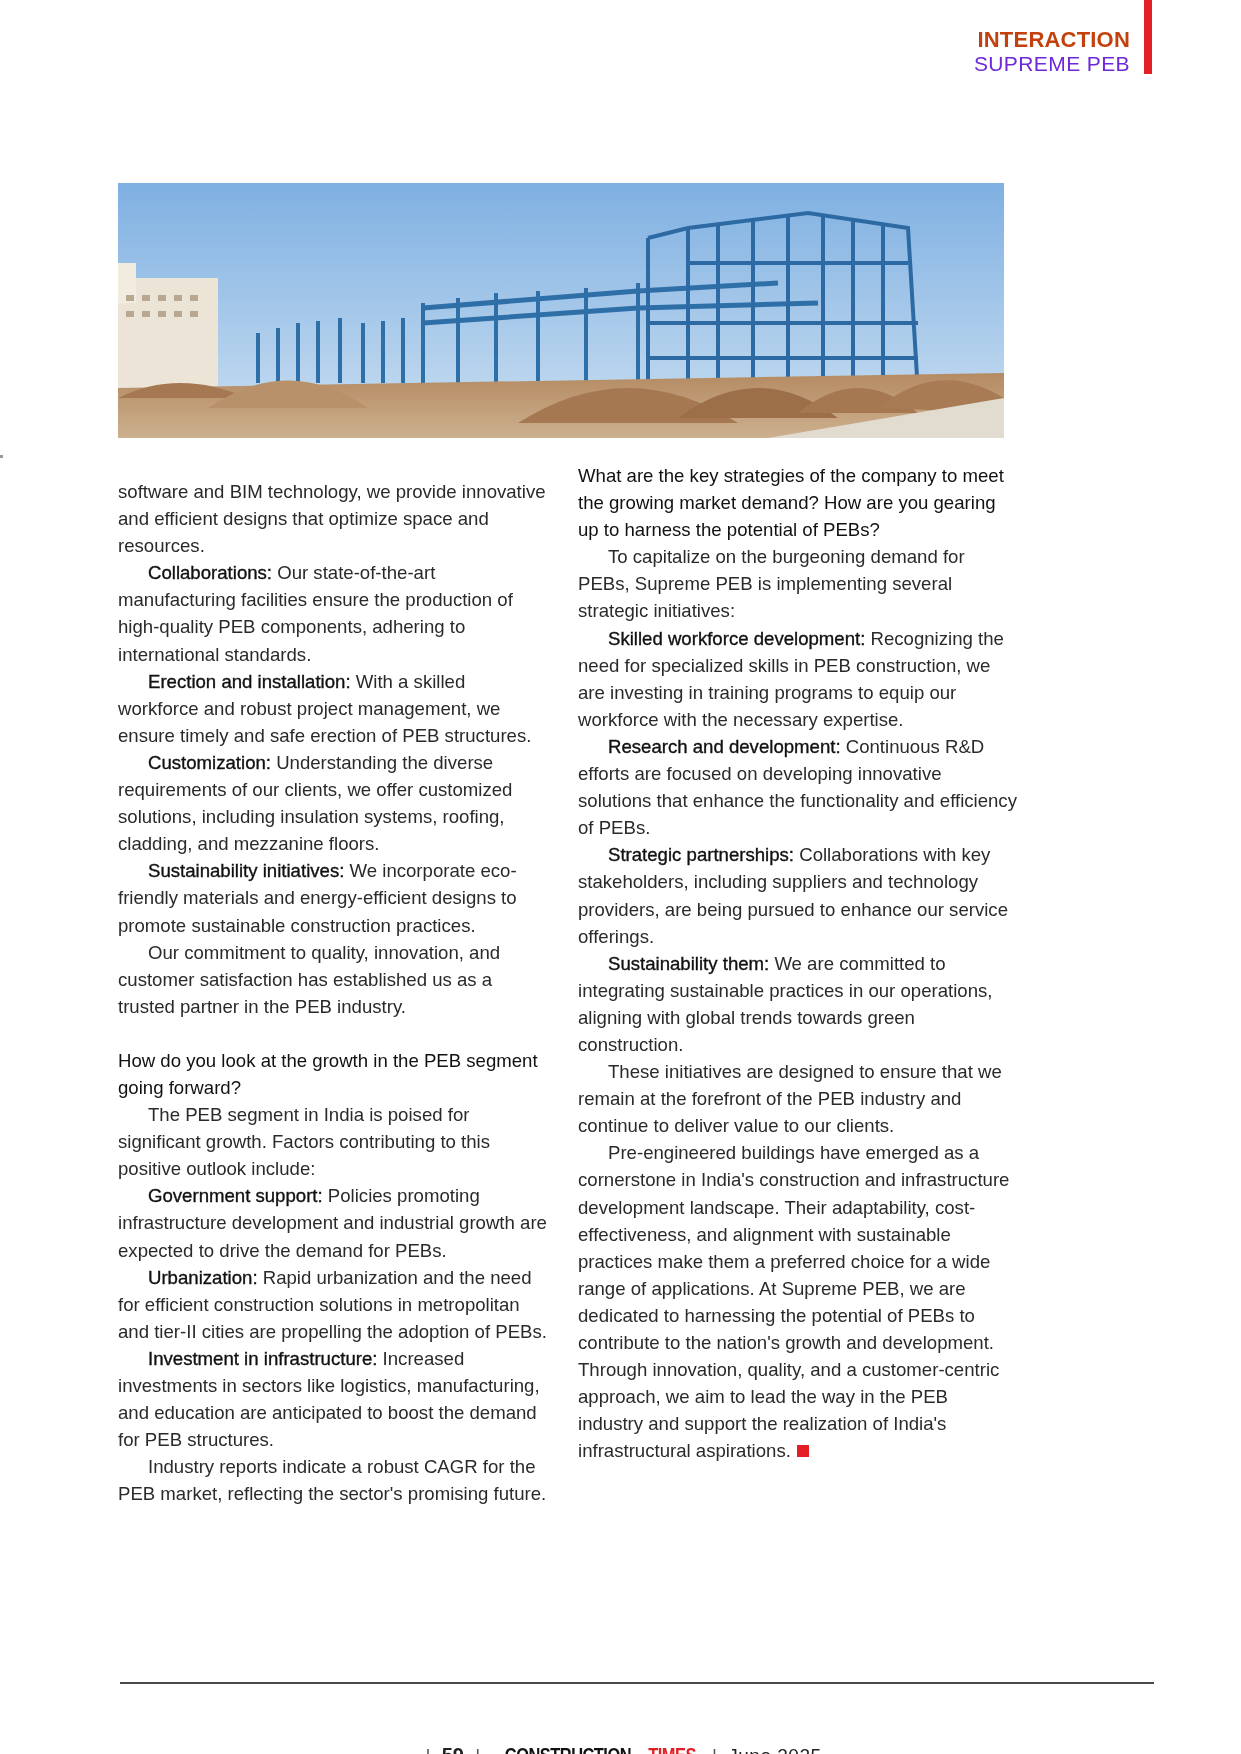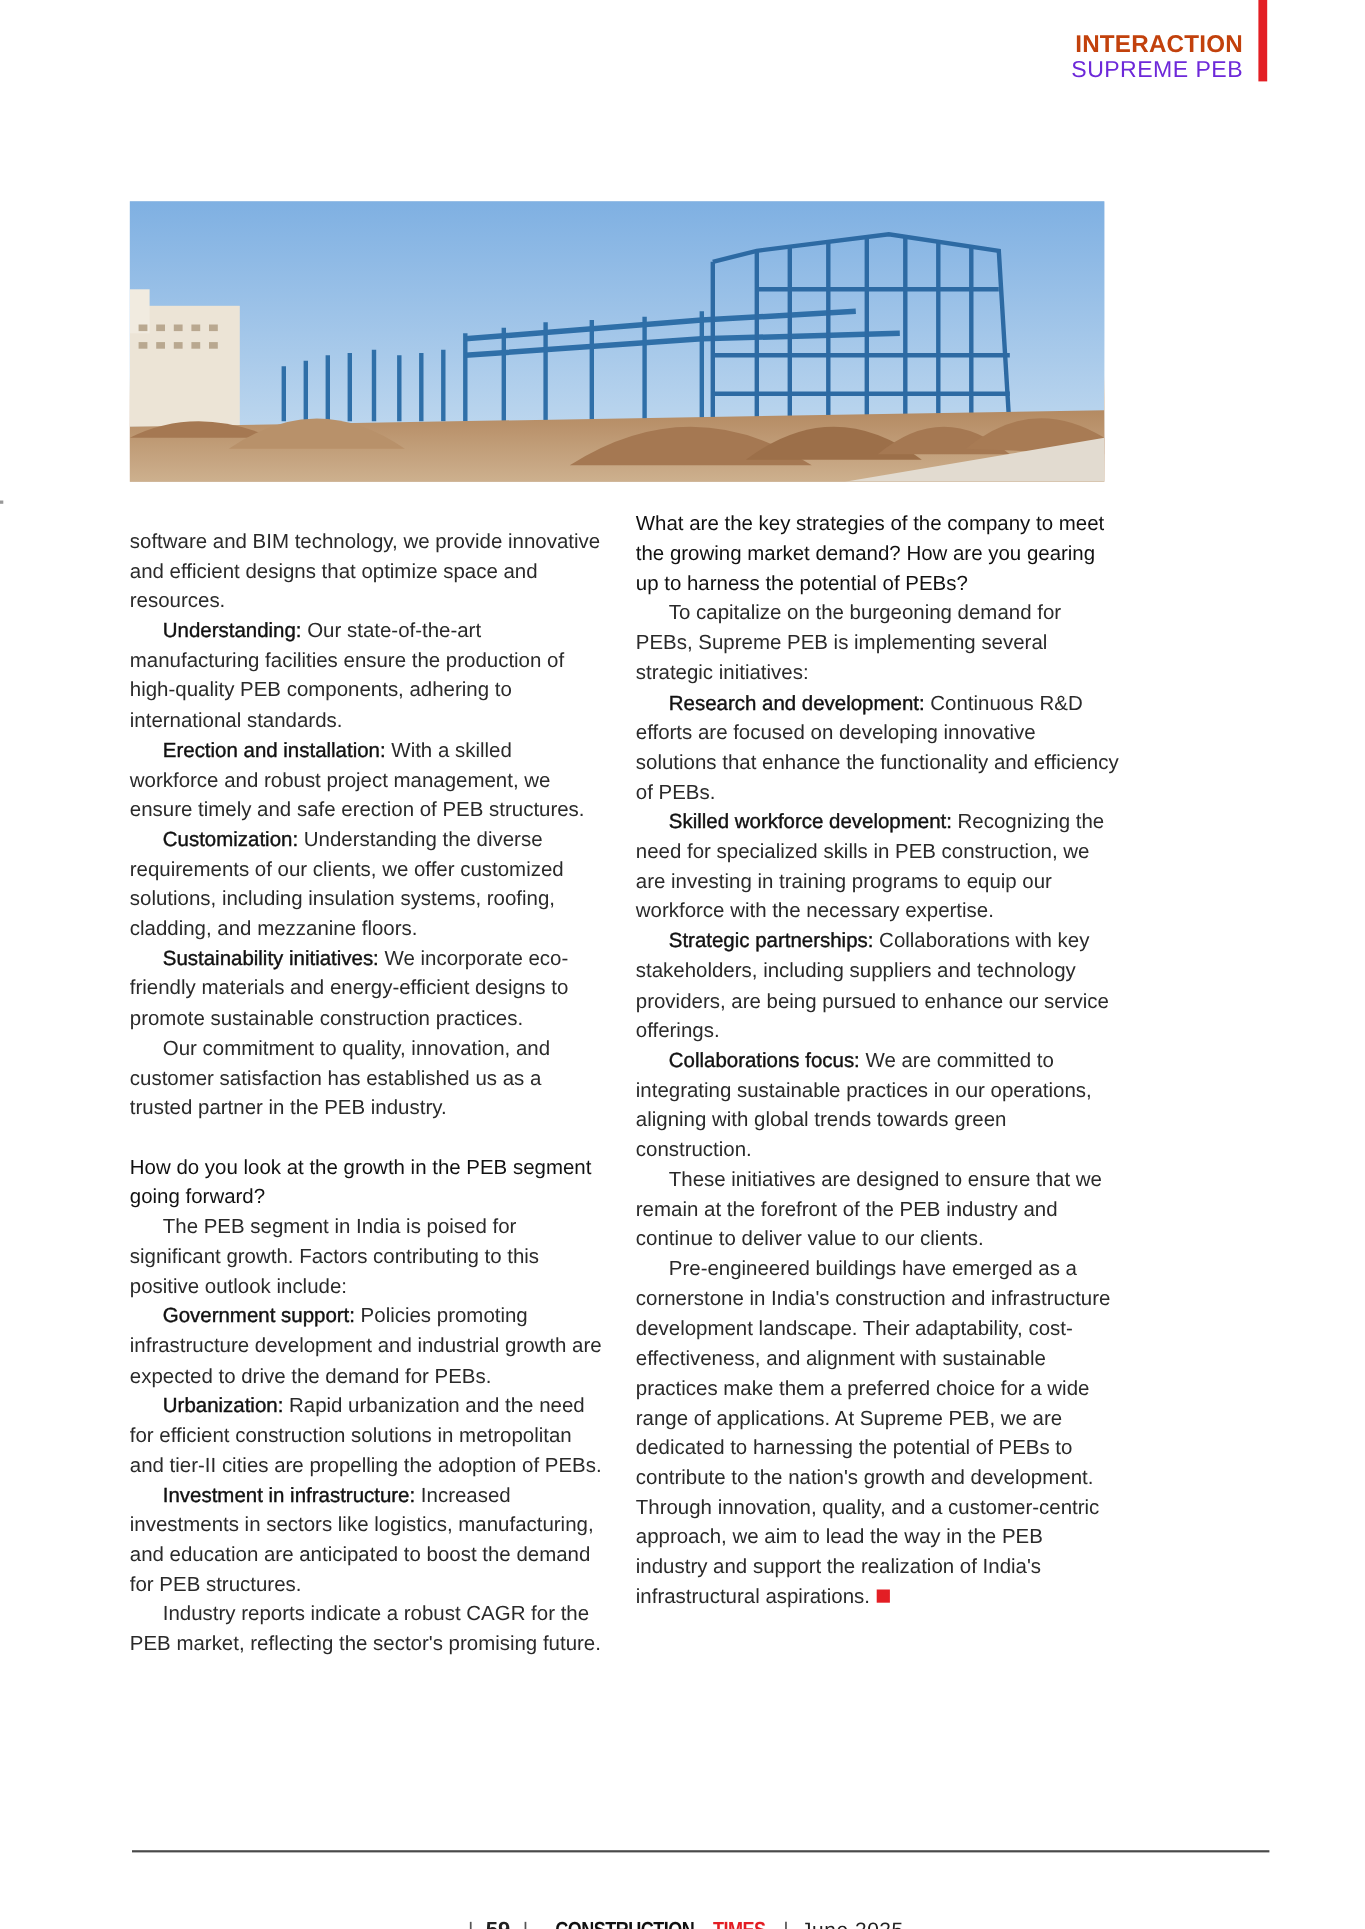--- a/index.html
+++ b/index.html
@@ -147,41 +147,41 @@
       <path d="M760,225 Q820,175 886,215 L886,230 Z" fill="#a87b54"></path>
     </g>
     <path d="M650,255 L886,215 L886,255 Z" fill="#e2dbd0"></path>
   </svg>
 </div>
 
 <div class="margin-tick"></div>
 
 <div class="col col-left">
   <p>software and BIM technology, we provide innovative and efficient designs that optimize space and resources.</p>
-  <p class="ind"><span class="lead">Understanding:</span><span> Our state-of-the-art manufacturing facilities ensure the production of high-quality PEB components, adhering to international standards.</span></p>
+  <p class="ind"><span class="lead">Collaborations:</span><span> Our state-of-the-art manufacturing facilities ensure the production of high-quality PEB components, adhering to international standards.</span></p>
   <p class="ind"><span class="lead">Erection and installation:</span><span> With a skilled workforce and robust project management, we ensure timely and safe erection of PEB structures.</span></p>
   <p class="ind"><span class="lead">Customization:</span><span> Understanding the diverse requirements of our clients, we offer customized solutions, including insulation systems, roofing, cladding, and mezzanine floors.</span></p>
   <p class="ind"><span class="lead">Sustainability initiatives:</span><span> We incorporate eco-friendly materials and energy-efficient designs to promote sustainable construction practices.</span></p>
   <p class="ind">Our commitment to quality, innovation, and customer satisfaction has established us as a trusted partner in the PEB industry.</p>
   <div class="gap"></div>
   <h3>How do you look at the growth in the PEB segment going forward?</h3>
   <p class="ind">The PEB segment in India is poised for significant growth. Factors contributing to this positive outlook include:</p>
   <p class="ind"><span class="lead">Government support:</span><span> Policies promoting infrastructure development and industrial growth are expected to drive the demand for PEBs.</span></p>
   <p class="ind"><span class="lead">Urbanization:</span><span> Rapid urbanization and the need for efficient construction solutions in metropolitan and tier-II cities are propelling the adoption of PEBs.</span></p>
   <p class="ind"><span class="lead">Investment in infrastructure:</span><span> Increased investments in sectors like logistics, manufacturing, and education are anticipated to boost the demand for PEB structures.</span></p>
   <p class="ind">Industry reports indicate a robust CAGR for the PEB market, reflecting the sector's promising future.</p>
 </div>
 
 <div class="col col-right">
   <h3>What are the key strategies of the company to meet the growing market demand? How are you gearing up to harness the potential of PEBs?</h3>
   <p class="ind">To capitalize on the burgeoning demand for PEBs, Supreme PEB is implementing several strategic initiatives:</p>
+  <p class="ind"><span class="lead">Skilled workforce development:</span><span> Recognizing the need for specialized skills in PEB construction, we are investing in training programs to equip our workforce with the necessary expertise.</span></p>
   <p class="ind"><span class="lead">Research and development:</span><span> Continuous R&amp;D efforts are focused on developing innovative solutions that enhance the functionality and efficiency of PEBs.</span></p>
-  <p class="ind"><span class="lead">Skilled workforce development:</span><span> Recognizing the need for specialized skills in PEB construction, we are investing in training programs to equip our workforce with the necessary expertise.</span></p>
   <p class="ind"><span class="lead">Strategic partnerships:</span><span> Collaborations with key stakeholders, including suppliers and technology providers, are being pursued to enhance our service offerings.</span></p>
-  <p class="ind"><span class="lead">Collaborations focus:</span><span> We are committed to integrating sustainable practices in our operations, aligning with global trends towards green construction.</span></p>
+  <p class="ind"><span class="lead">Sustainability them:</span><span> We are committed to integrating sustainable practices in our operations, aligning with global trends towards green construction.</span></p>
   <p class="ind">These initiatives are designed to ensure that we remain at the forefront of the PEB industry and continue to deliver value to our clients.</p>
   <p class="ind"><span>Pre-engineered buildings have emerged as a cornerstone in India's construction and infrastructure development landscape. Their adaptability, cost-effectiveness, and alignment with sustainable practices make them a preferred choice for a wide range of applications. At Supreme PEB, we are dedicated to harnessing the potential of PEBs to contribute to the nation's growth and development. Through innovation, quality, and a customer-centric approach, we aim to lead the way in the PEB industry and support the realization of India's infrastructural aspirations.</span><span class="end-mark"></span></p>
 </div>
 
 <div class="footer-rule"></div>
 <div class="footer">
   <span class="sep">|</span>
   <span class="page">59</span>
   <span class="sep">|</span>
   <span class="brand1">CONSTRUCTION</span>

